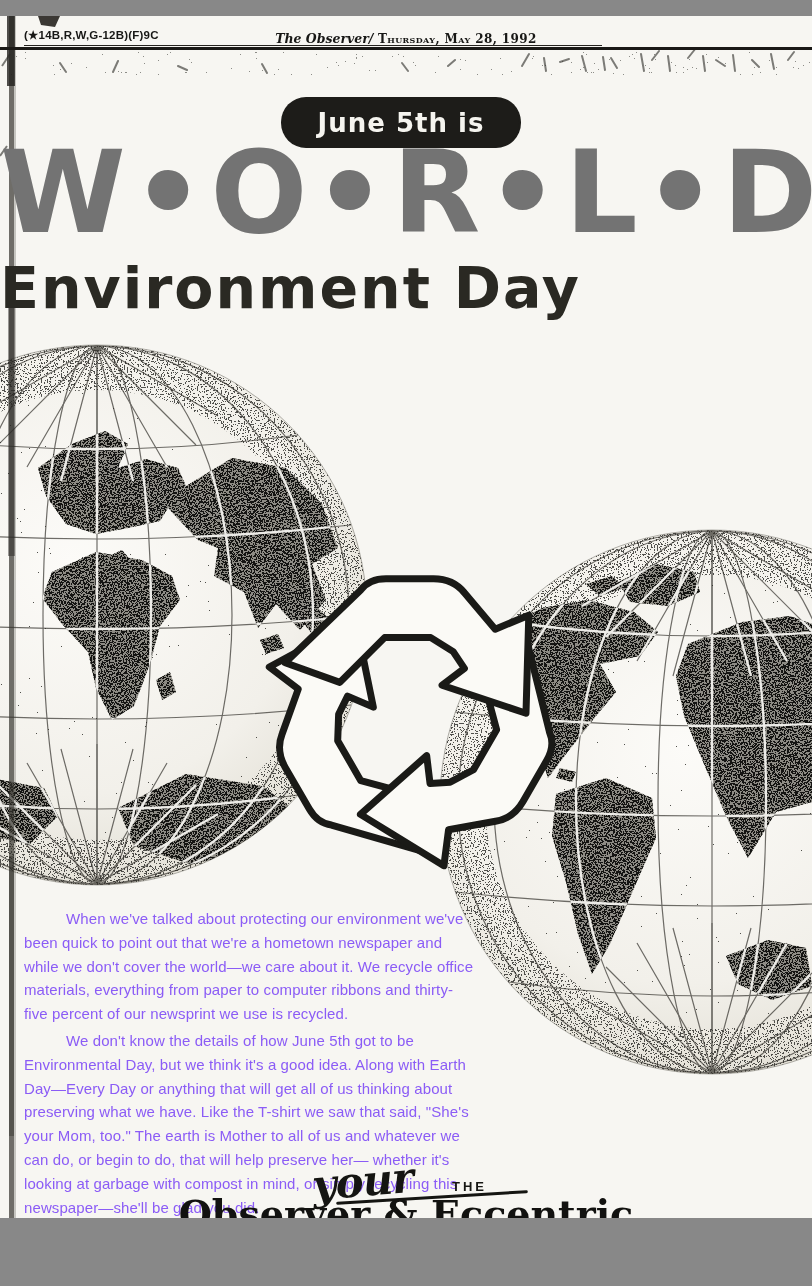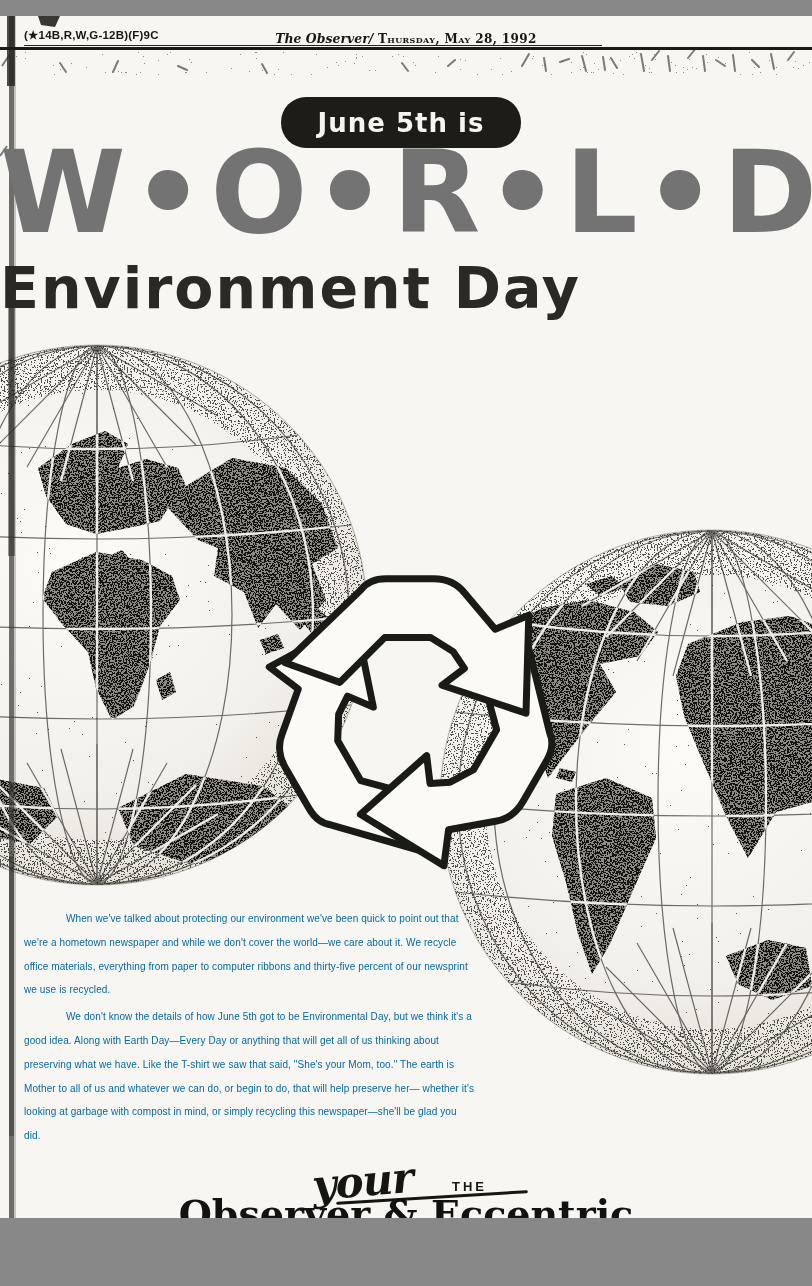--- a/index.html
+++ b/index.html
@@ -28,21 +28,21 @@
     left:0;right:0;top:120px;text-align:center;
     font-family:"DejaVu Sans",sans-serif;font-weight:bold;font-size:114px;line-height:1;
     letter-spacing:6px;color:#737373;white-space:nowrap;
   }
   .subheadline{
     left:0;right:0;top:241px;
     font-family:"DejaVu Sans",sans-serif;font-weight:bold;font-size:57px;line-height:1.1;
     letter-spacing:2px;color:#2a2923;white-space:nowrap;
   }
 
-  .body-copy{left:24px;top:891px;width:452px;font-size:10px;line-height:23.8px;color:#0369a1;letter-spacing:.1px;}
+  .body-copy{left:24px;top:891px;width:452px;font-size:15px;line-height:23.8px;color:#8b5cf6;letter-spacing:.1px;}
   .body-copy p{margin:0;text-indent:42px;}
   .body-copy p + p{margin-top:3px;}
 
   .logo-your{
     left:312px;top:1141px;font-family:"DejaVu Serif",serif;font-style:italic;font-weight:bold;
     font-size:42px;color:#151512;transform:rotate(-5deg);letter-spacing:-1px;
   }
   .logo-the{left:452px;top:1163px;font-size:13px;font-weight:bold;letter-spacing:3px;color:#171714;}
   .logo-swash{left:336px;top:1180px;width:192px;height:3px;background:#151512;border-radius:2px;transform:rotate(-3.5deg);}
   .logo-name{

